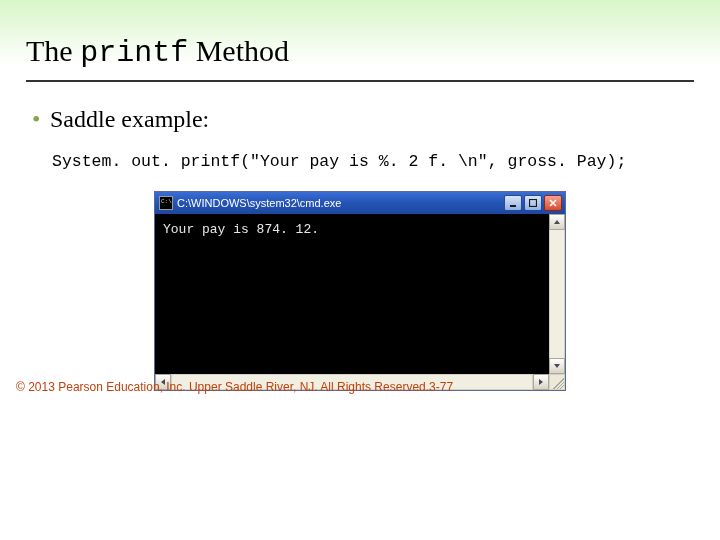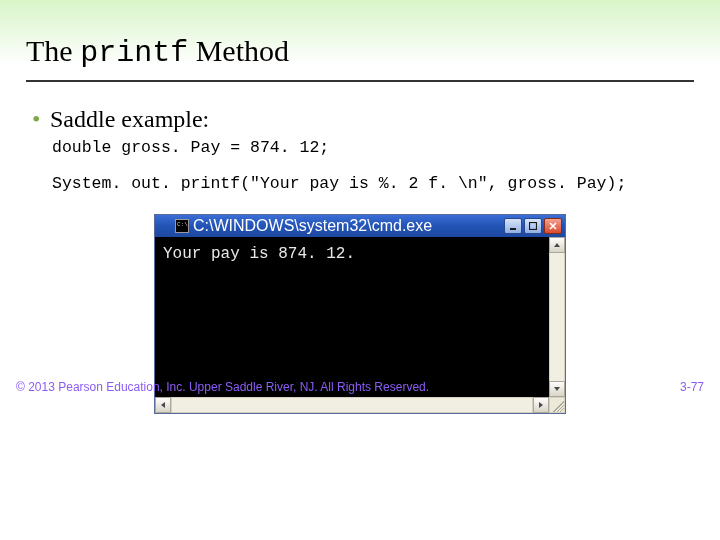--- a/index.html
+++ b/index.html
@@ -53,23 +53,23 @@
     border: 1px solid #5a6b9a;
     background: #ece9d8;
     font-family: Tahoma, Arial, sans-serif;
     box-shadow: 0 0 0 1px #9aa7c7 inset;
   }
   .cmd-titlebar {
     height: 22px;
     background: linear-gradient(to bottom, #3a6ed5 0%, #2353b5 50%, #1d48a0 100%);
     display: flex;
     align-items: center;
-    padding: 0 3px 0 20px;
+    padding: 0 3px 0 4px;
     color: #fff;
-    font-size: 16px;
+    font-size: 11px;
   }
   .cmd-icon {
     width: 14px; height: 14px;
     background: #000;
     border: 1px solid #999;
     margin-right: 4px;
     position: relative;
   }
   .cmd-icon::after {
     content: "C:\\";
@@ -94,21 +94,21 @@
   .closebtn { background: linear-gradient(to bottom, #f5a191, #d74b2f); border-color:#8a2a15;}
   .cmd-client {
     display: flex;
     background: #ece9d8;
   }
   .cmd-output {
     flex: 1;
     background: #000;
     color: #e8e8e8;
     font-family: "Lucida Console", "Courier New", monospace;
-    font-size: 16px;
+    font-size: 13px;
     padding: 8px 8px 6px 8px;
     height: 160px;
     white-space: pre;
   }
   .vscroll {
     width: 16px;
     background: #ece9d8;
     display: flex;
     flex-direction: column;
   }
@@ -134,41 +134,39 @@
                        transparent 72%, #aca899 72%, #aca899 77%, transparent 77%,
                        transparent 84%, #aca899 84%, #aca899 89%, transparent 89%);
     background-color:#ece9d8;
     border:1px solid #d4d0c4;
   }
 
   .footer {
     position: absolute;
     left: 16px; right: 16px; bottom: 14px;
     display: flex;
-    justify-content: space-between;
     font-family: Arial, Helvetica, sans-serif;
     font-size: 12px;
-    color: #8b5cf6;
+    color: #c2410c;
   }
 </style>
 </head>
 <body>
 
 <div class="slide">
 
   <h1 class="title">
     <span>The </span><span class="mono">printf</span><span> Method</span>
   </h1>
 
   <ul class="bullets">
     <li><span>Saddle example:</span></li>
   </ul>
 
   <div class="code">
-    <div class="line">double gross. Pay = 874. 12;</div>
     <div class="gap"></div>
     <div class="line">System. out. printf("Your pay is %. 2 f. \n", gross. Pay);</div>
   </div>
 
   <div class="cmdwin">
     <div class="cmd-titlebar">
       <div class="cmd-icon"></div>
       <div class="cmd-title-text">C:\WINDOWS\system32\cmd.exe</div>
       <div class="winbtns">
         <div class="winbtn">

